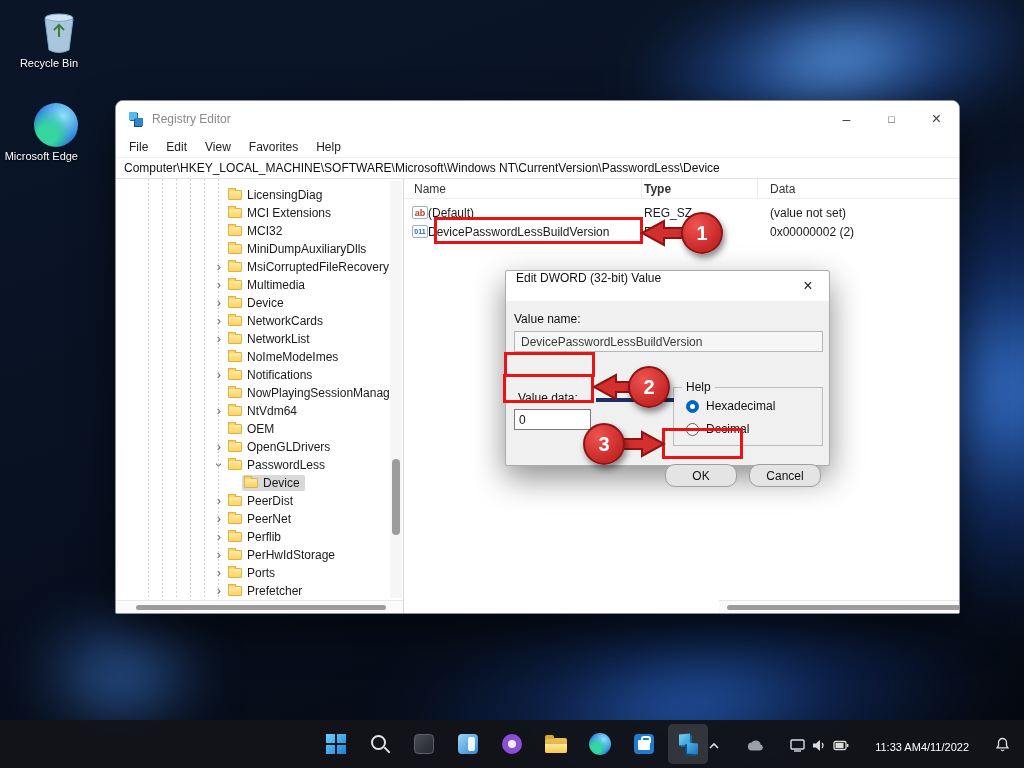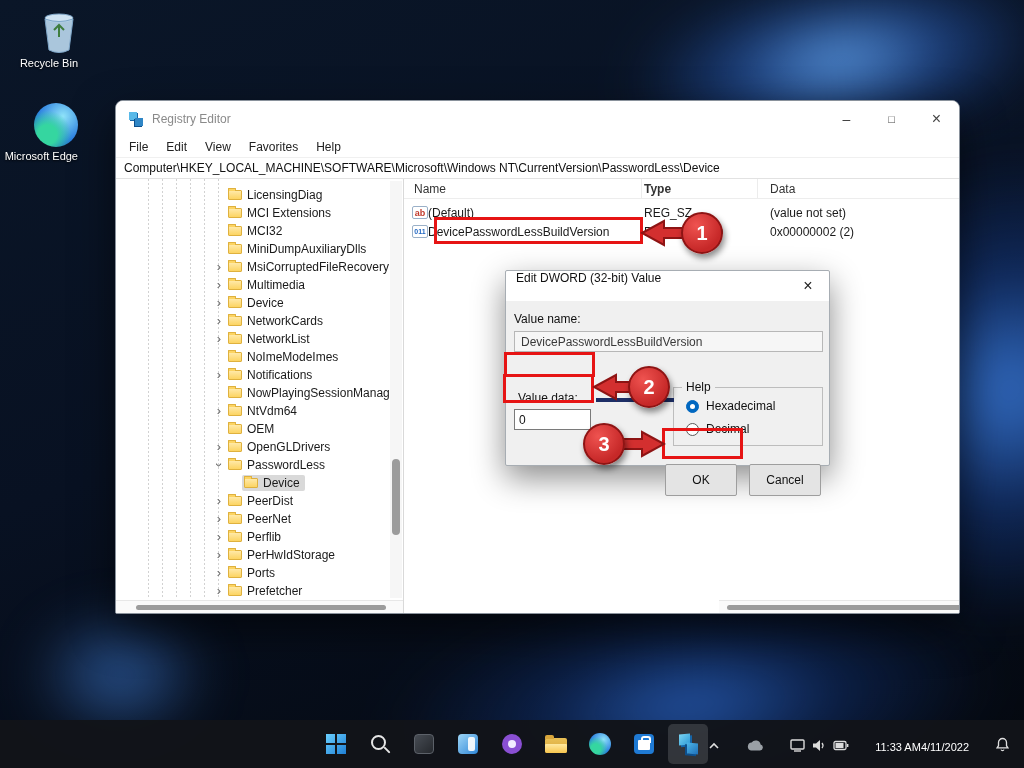--- a/index.html
+++ b/index.html
@@ -110,21 +110,21 @@
   .base-legend { position:absolute; top:-8px; left:8px; background:#f0f0f0; padding:0 4px; }
   .radio-row { display:flex; align-items:center; margin:11px 0 0 12px; }
   .radio-row.second { margin-top:9px; }
   .radio { width:13px; height:13px; border-radius:50%; border:1px solid #5a5a5a; background:#fff;
     margin-right:7px; position:relative; flex:0 0 13px; }
   .radio.checked { border-color:#0067c0; background:#0067c0; }
   .radio.checked::after { content:""; position:absolute; left:3px; top:3px; width:5px; height:5px;
     border-radius:50%; background:#fff; }
   .dlg-buttons { position:absolute; left:0; top:163px; width:100%; padding:0 8px; display:flex;
     justify-content:flex-end; gap:12px; }
-  .btn { width:72px; height:32px; background:#e4e4e4; border:1px solid #9e9e9e; border-radius:2px;
+  .btn { width:72px; height:23px; background:#e4e4e4; border:1px solid #9e9e9e; border-radius:10px;
     font-family:inherit; font-size:12px; color:#111; display:flex; align-items:center; justify-content:center; }
 
   
   .annotations { position:absolute; inset:0; z-index:4; pointer-events:none; }
   .hl-box { position:absolute; border:3px solid #e61414; }
   .hl-1 { left:434px; top:217px; width:209px; height:27px; }
   .hl-2a { left:504px; top:352px; width:91px; height:25px; }
   .hl-2b { left:503px; top:374px; width:91px; height:29px; }
   .hl-3 { left:662px; top:428px; width:81px; height:31px; }
   .navy-line { position:absolute; left:596px; top:398px; width:78px; height:4px; background:#1d2e66; }

